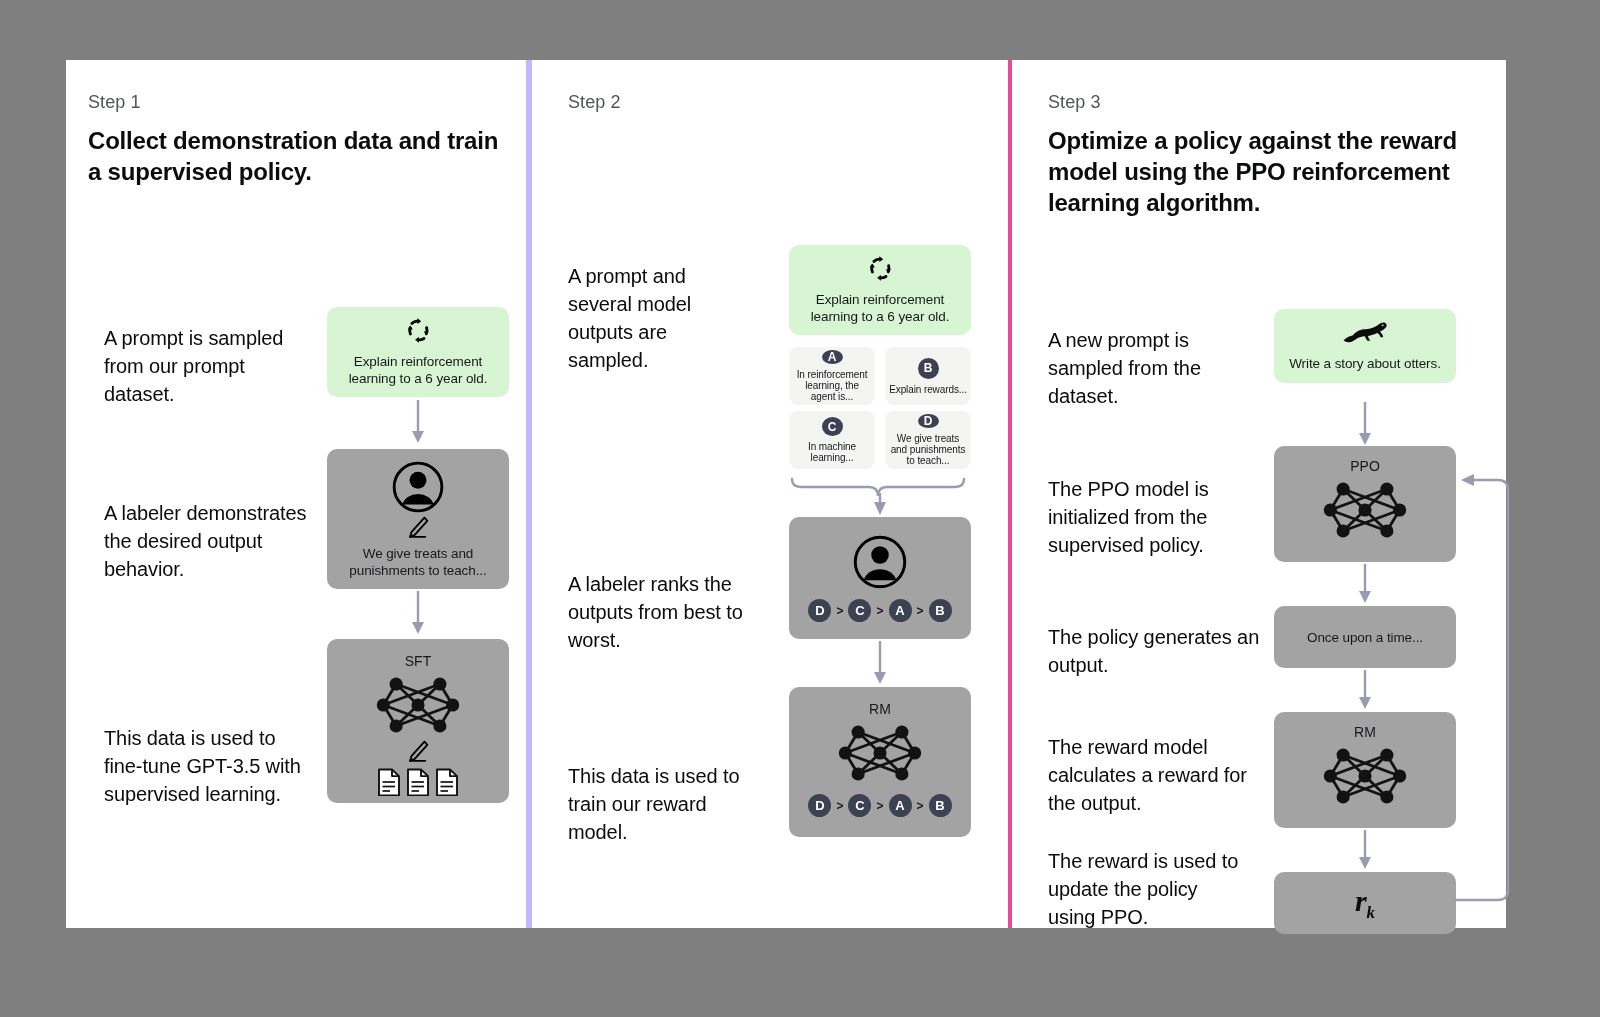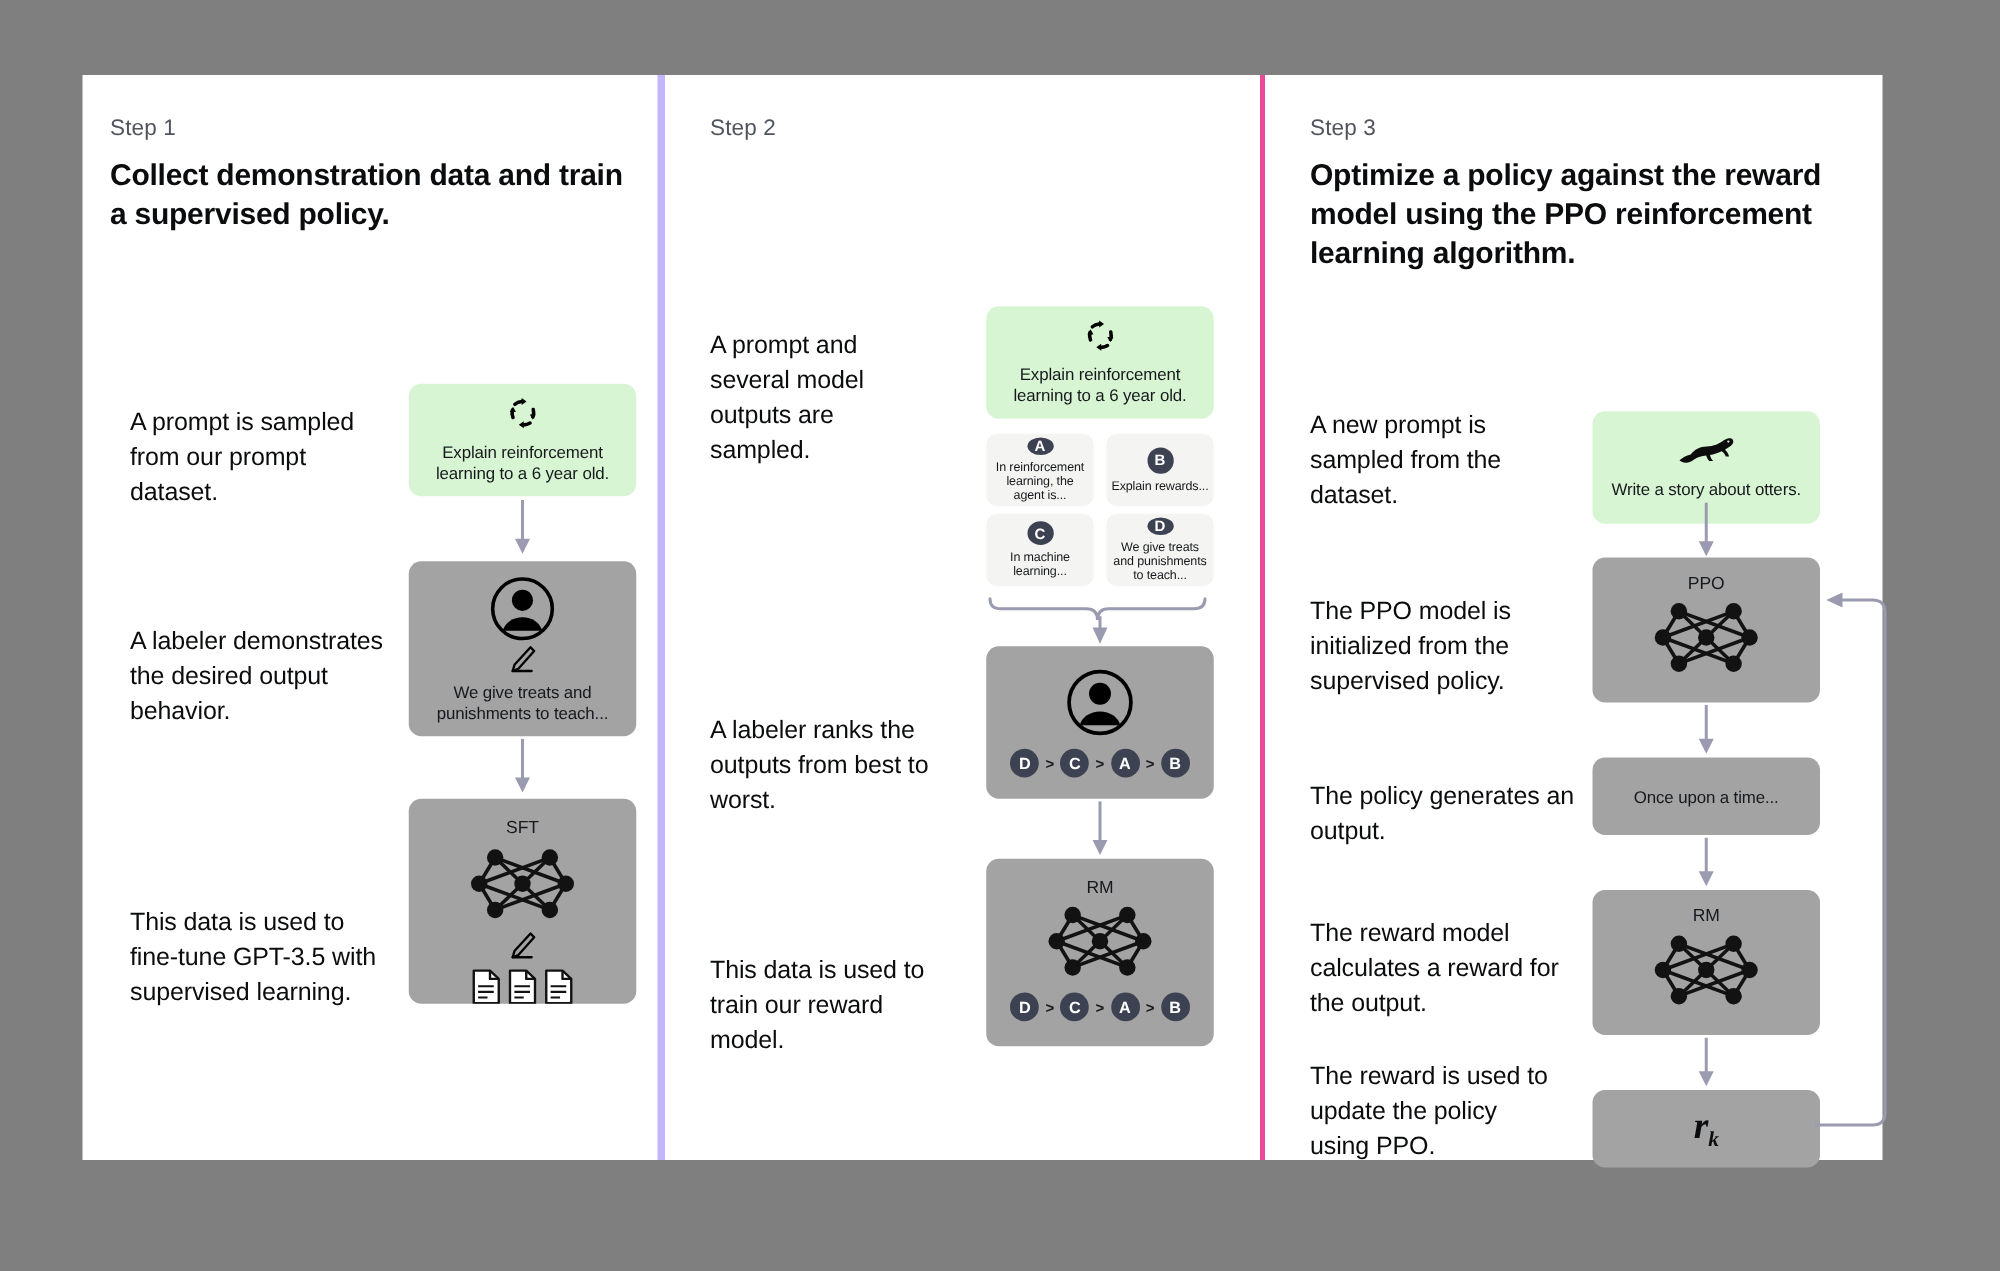--- a/index.html
+++ b/index.html
@@ -134,21 +134,21 @@
           <div class="box-text" style="margin-top:5px;">We give treats and punishments to teach...</div>
         </div>
 
         <div class="arrow" style="left:322px;top:404px;">
           <svg width="16" height="44">
               <line x1="8" y1="0" x2="8" y2="32" stroke="#9a9ab0" stroke-width="2.4"></line>
               <path d="M2 31 L8 43 L14 31 Z" fill="#9a9ab0"></path>
             </svg>
         </div>
 
-        <div class="box" style="left:239px;top:452px;width:182px;height:164px;justify-content:space-between;padding-top:14px;">
+        <div class="box" style="left:239px;top:452px;width:182px;height:164px;justify-content:flex-start;padding-top:14px;">
           <div class="box-caption">SFT</div>
           <span style="margin-top:5px;">
             <svg width="84" height="62" viewBox="0 0 92 68">
               <g stroke="#121212" stroke-width="3.1">
                 <line x1="22" y1="11" x2="8" y2="34"></line>
                   <line x1="22" y1="11" x2="46" y2="34"></line>
                   <line x1="22" y1="11" x2="84" y2="34"></line>
                 <line x1="70" y1="11" x2="8" y2="34"></line>
                   <line x1="70" y1="11" x2="46" y2="34"></line>
                   <line x1="70" y1="11" x2="84" y2="34"></line>
@@ -340,21 +340,21 @@
       <div class="step-label">Step 3</div>
       <div class="step-title">Optimize a policy against the reward model using the PPO reinforcement learning algorithm.</div>
 
       <div class="body-row">
         <div class="desc" style="left:0px;top:93px;width:180px;">A new prompt is sampled from the dataset.</div>
         <div class="desc" style="left:0px;top:242px;width:210px;">The PPO model is initialized from the supervised policy.</div>
         <div class="desc" style="left:0px;top:390px;width:215px;">The policy generates an output.</div>
         <div class="desc" style="left:0px;top:500px;width:200px;">The reward model calculates a reward for the output.</div>
         <div class="desc" style="left:0px;top:614px;width:192px;">The reward is used to update the policy using PPO.</div>
 
-        <div class="box green" style="left:226px;top:91px;width:182px;height:90px;margin-top:20px;">
+        <div class="box green" style="left:226px;top:91px;width:182px;height:74px;">
           <span>
             <svg width="48" height="26" viewBox="0 0 56 30">
               <path d="M3 23.5 C6 21 9 19 13.5 18 C17 13.5 22 10.5 28.5 10.5 C35 10.5 40 8 44 5 C46.5 3 49.5 2.2 51.5 3.2 C53.5 4.2 53.8 6.5 52.5 8.3 C51 10.5 48 12 45.5 13.5 C47.5 15.2 49 17.5 49.2 20 L46.2 20 C45.6 17.8 44.2 16 42.3 14.9 C39 16.5 35 17.8 31.5 18.6 C31.8 20.6 32.9 22.6 34.4 24 L30.8 24 C29.4 22.5 28.4 20.7 28 18.9 C24 19.2 20 20.3 17 22.5 C15.2 23.8 13.2 25 11 25.5 C8 26.2 5 25.6 3 23.5 Z" fill="#0c0c0c"></path>
               <circle cx="48.6" cy="6" r="1.05" fill="#d8f5d3"></circle>
             </svg>
           </span>
           <div class="box-text" style="margin-top:9px;">Write a story about otters.</div>
         </div>
         <div class="arrow" style="left:309px;top:184px;">
           <svg width="16" height="44">

